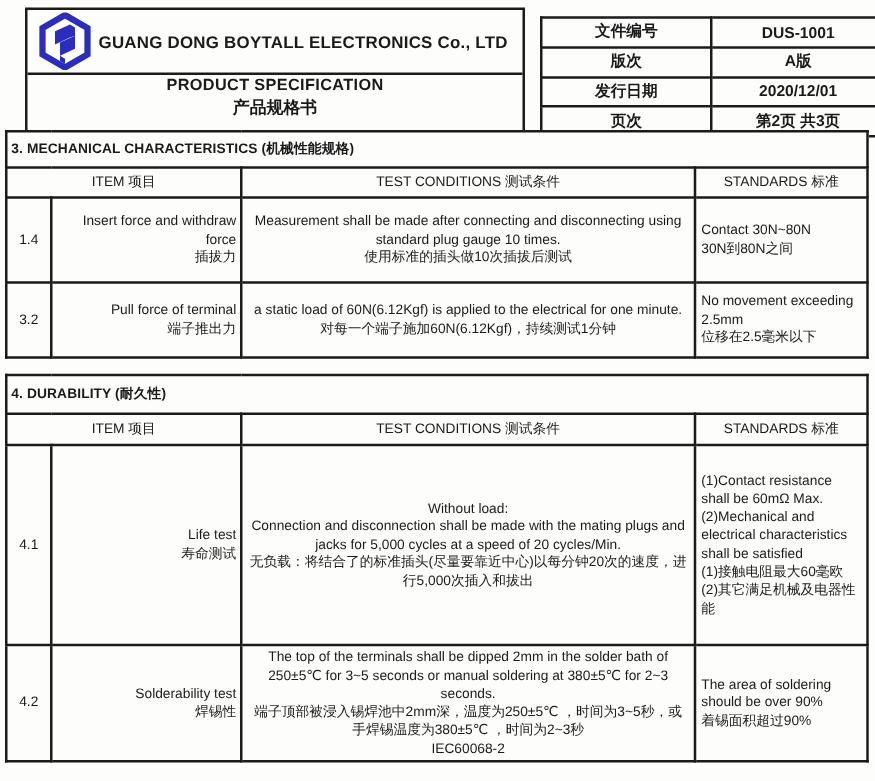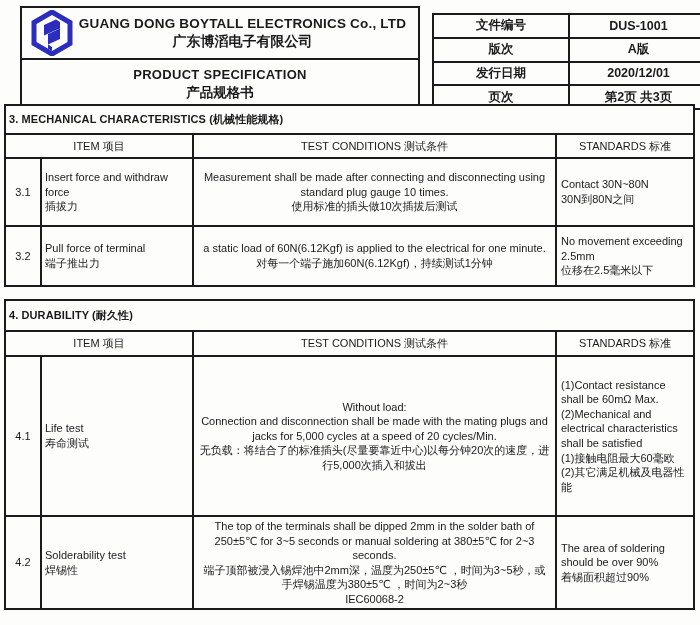--- a/index.html
+++ b/index.html
@@ -25,21 +25,21 @@
   }
   .company-row{
     height:50%;border-bottom:2px solid #1b1b1b;
     display:flex;align-items:center;
   }
   .logo{margin-left:9px;flex:0 0 auto;}
   .company-names{flex:1;text-align:center;padding-right:6px;}
   .company-en{font-weight:bold;font-size:13.5px;letter-spacing:.2px;}
   .company-cn{font-weight:bold;font-size:14px;margin-top:2px;}
   .doc-title-row{
-    flex:1;display:flex;flex-direction:column;justify-content:center;
+    flex:1;display:flex;flex-direction:column;justify-content:flex-start;
     text-align:center;
   }
   .doc-title-en{font-weight:bold;font-size:13px;letter-spacing:.3px;}
   .doc-title-cn{font-weight:bold;font-size:13.5px;margin-top:2px;}
   .meta-wrap{flex:1;margin-left:12px;padding-top:7px;box-sizing:border-box;}
   .meta-table{
     width:100%;height:97px;border-collapse:collapse;table-layout:fixed;
   }
   .meta-table td{
     border:2px solid #1b1b1b;text-align:center;vertical-align:middle;
@@ -61,21 +61,21 @@
   }
   .sec-title{
     font-weight:bold;font-size:12.5px;padding:4px 4px 4px 3px;
     letter-spacing:.1px;
   }
   .col-head{
     text-align:center;font-size:12px;padding:2px;
   }
   .num{text-align:center;font-size:11.5px;}
   .item{
-    text-align:left;white-space:pre-line;font-size:11.5px;padding:2px 3px;
+    text-align:right;white-space:pre-line;font-size:11.5px;padding:2px 3px;
   }
   .test{
     white-space:pre-line;padding:2px 5px;text-align:center;
   }
   .std{
     white-space:pre-line;padding:2px 4px;text-align:left;
   }
 </style>
 </head>
 <body>
@@ -87,21 +87,20 @@
       <div class="company-row">
         <svg class="logo" width="42" height="46" viewBox="0 0 42 46">
           <polygon points="21,2 39,12.5 39,33.5 21,44 3,33.5 3,12.5" fill="none" stroke="#2a2dbd" stroke-width="5"></polygon>
           <polygon points="13,15 25,9.5 25,20 13,25.5" fill="#2a2dbd"></polygon>
           <polygon points="17,24 29,18.5 29,29 17,34.5" fill="#2a2dbd"></polygon>
           <polygon points="25,9.5 29,12 29,18.5 25,20" fill="#2a2dbd"></polygon>
           <polygon points="17,34.5 21,37 21,41 17,38.8" fill="#2a2dbd"></polygon>
         </svg>
         <div class="company-names">
           <div class="company-en">GUANG DONG BOYTALL ELECTRONICS Co., LTD</div>
-          <div class="company-cn">广东博滔电子有限公司</div>
         </div>
       </div>
       <div class="doc-title-row">
         <div class="doc-title-en">PRODUCT SPECIFICATION</div>
         <div class="doc-title-cn">产品规格书</div>
       </div>
     </div>
     <div class="meta-wrap">
       <table class="meta-table">
         <tbody>
@@ -136,21 +135,21 @@
     <tbody>
         <tr style="height:29px">
       <td colspan="4" class="sec-title">3. MECHANICAL CHARACTERISTICS  (机械性能规格)</td>
     </tr>
     <tr style="height:24px">
       <td colspan="2" class="col-head">ITEM 项目</td>
       <td class="col-head">TEST CONDITIONS 测试条件</td>
       <td class="col-head">STANDARDS 标准</td>
     </tr>
     <tr style="height:68px">
-      <td class="num">3.1</td>
+      <td class="num">1.4</td>
       <td class="item">Insert force and withdraw
 force
 插拔力</td>
       <td class="test">Measurement shall be made after connecting and disconnecting using standard plug gauge 10 times.
 使用标准的插头做10次插拔后测试</td>
       <td class="std">Contact 30N~80N
 30N到80N之间</td>
     </tr>
     <tr style="height:60px">
       <td class="num">3.2</td>

